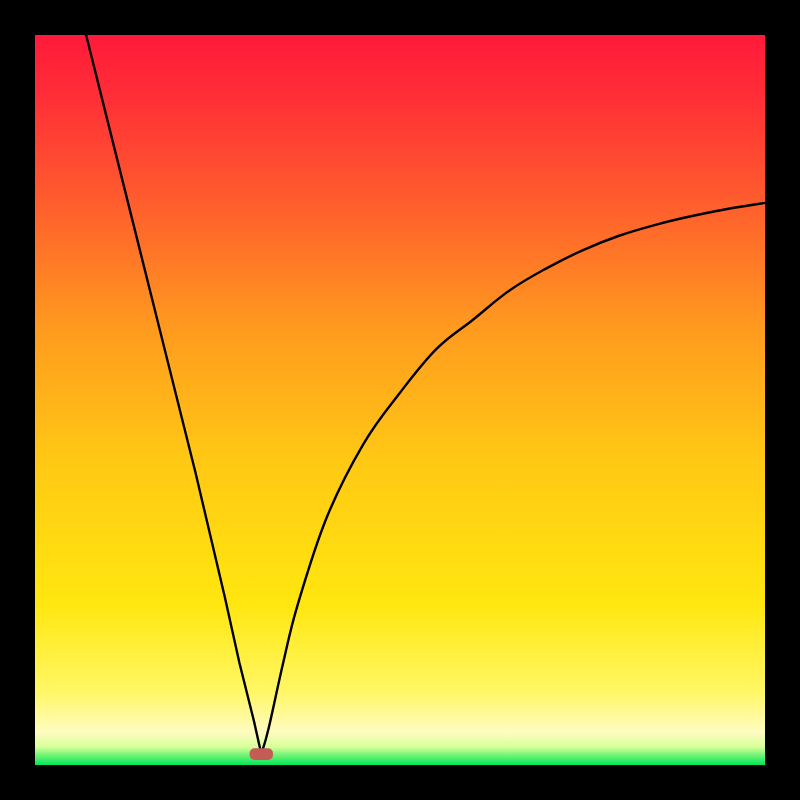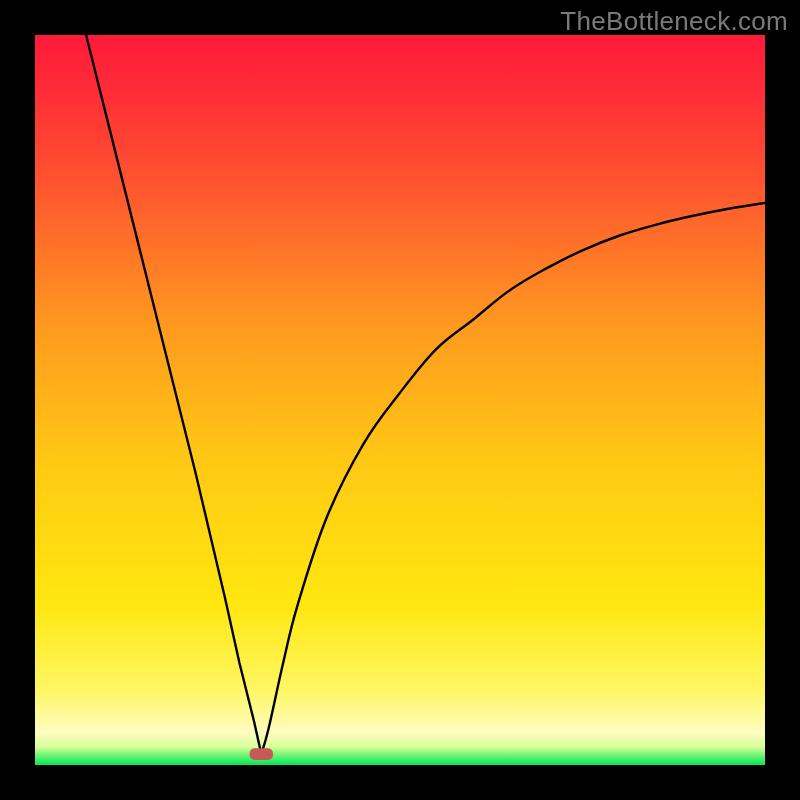--- a/index.html
+++ b/index.html
@@ -35,21 +35,20 @@
     font-size: 26px;
     font-weight: 500;
     letter-spacing: 0.3px;
     user-select: none;
   }
 </style>
 </head>
 <body>
 
 <div class="frame">
-  <div class="attribution">TheBottleneck.com</div>
 
   <svg class="plot" viewBox="0 0 730 730" preserveAspectRatio="none">
     <defs>
       <linearGradient id="bg" x1="0" y1="0" x2="0" y2="1">
         <stop offset="0" stop-color="#ff1a3a"></stop>
         <stop offset="0.08" stop-color="#ff2d37"></stop>
         <stop offset="0.22" stop-color="#ff5a2e"></stop>
         <stop offset="0.40" stop-color="#ff9a1f"></stop>
         <stop offset="0.58" stop-color="#ffc814"></stop>
         <stop offset="0.78" stop-color="#ffe70f"></stop>

